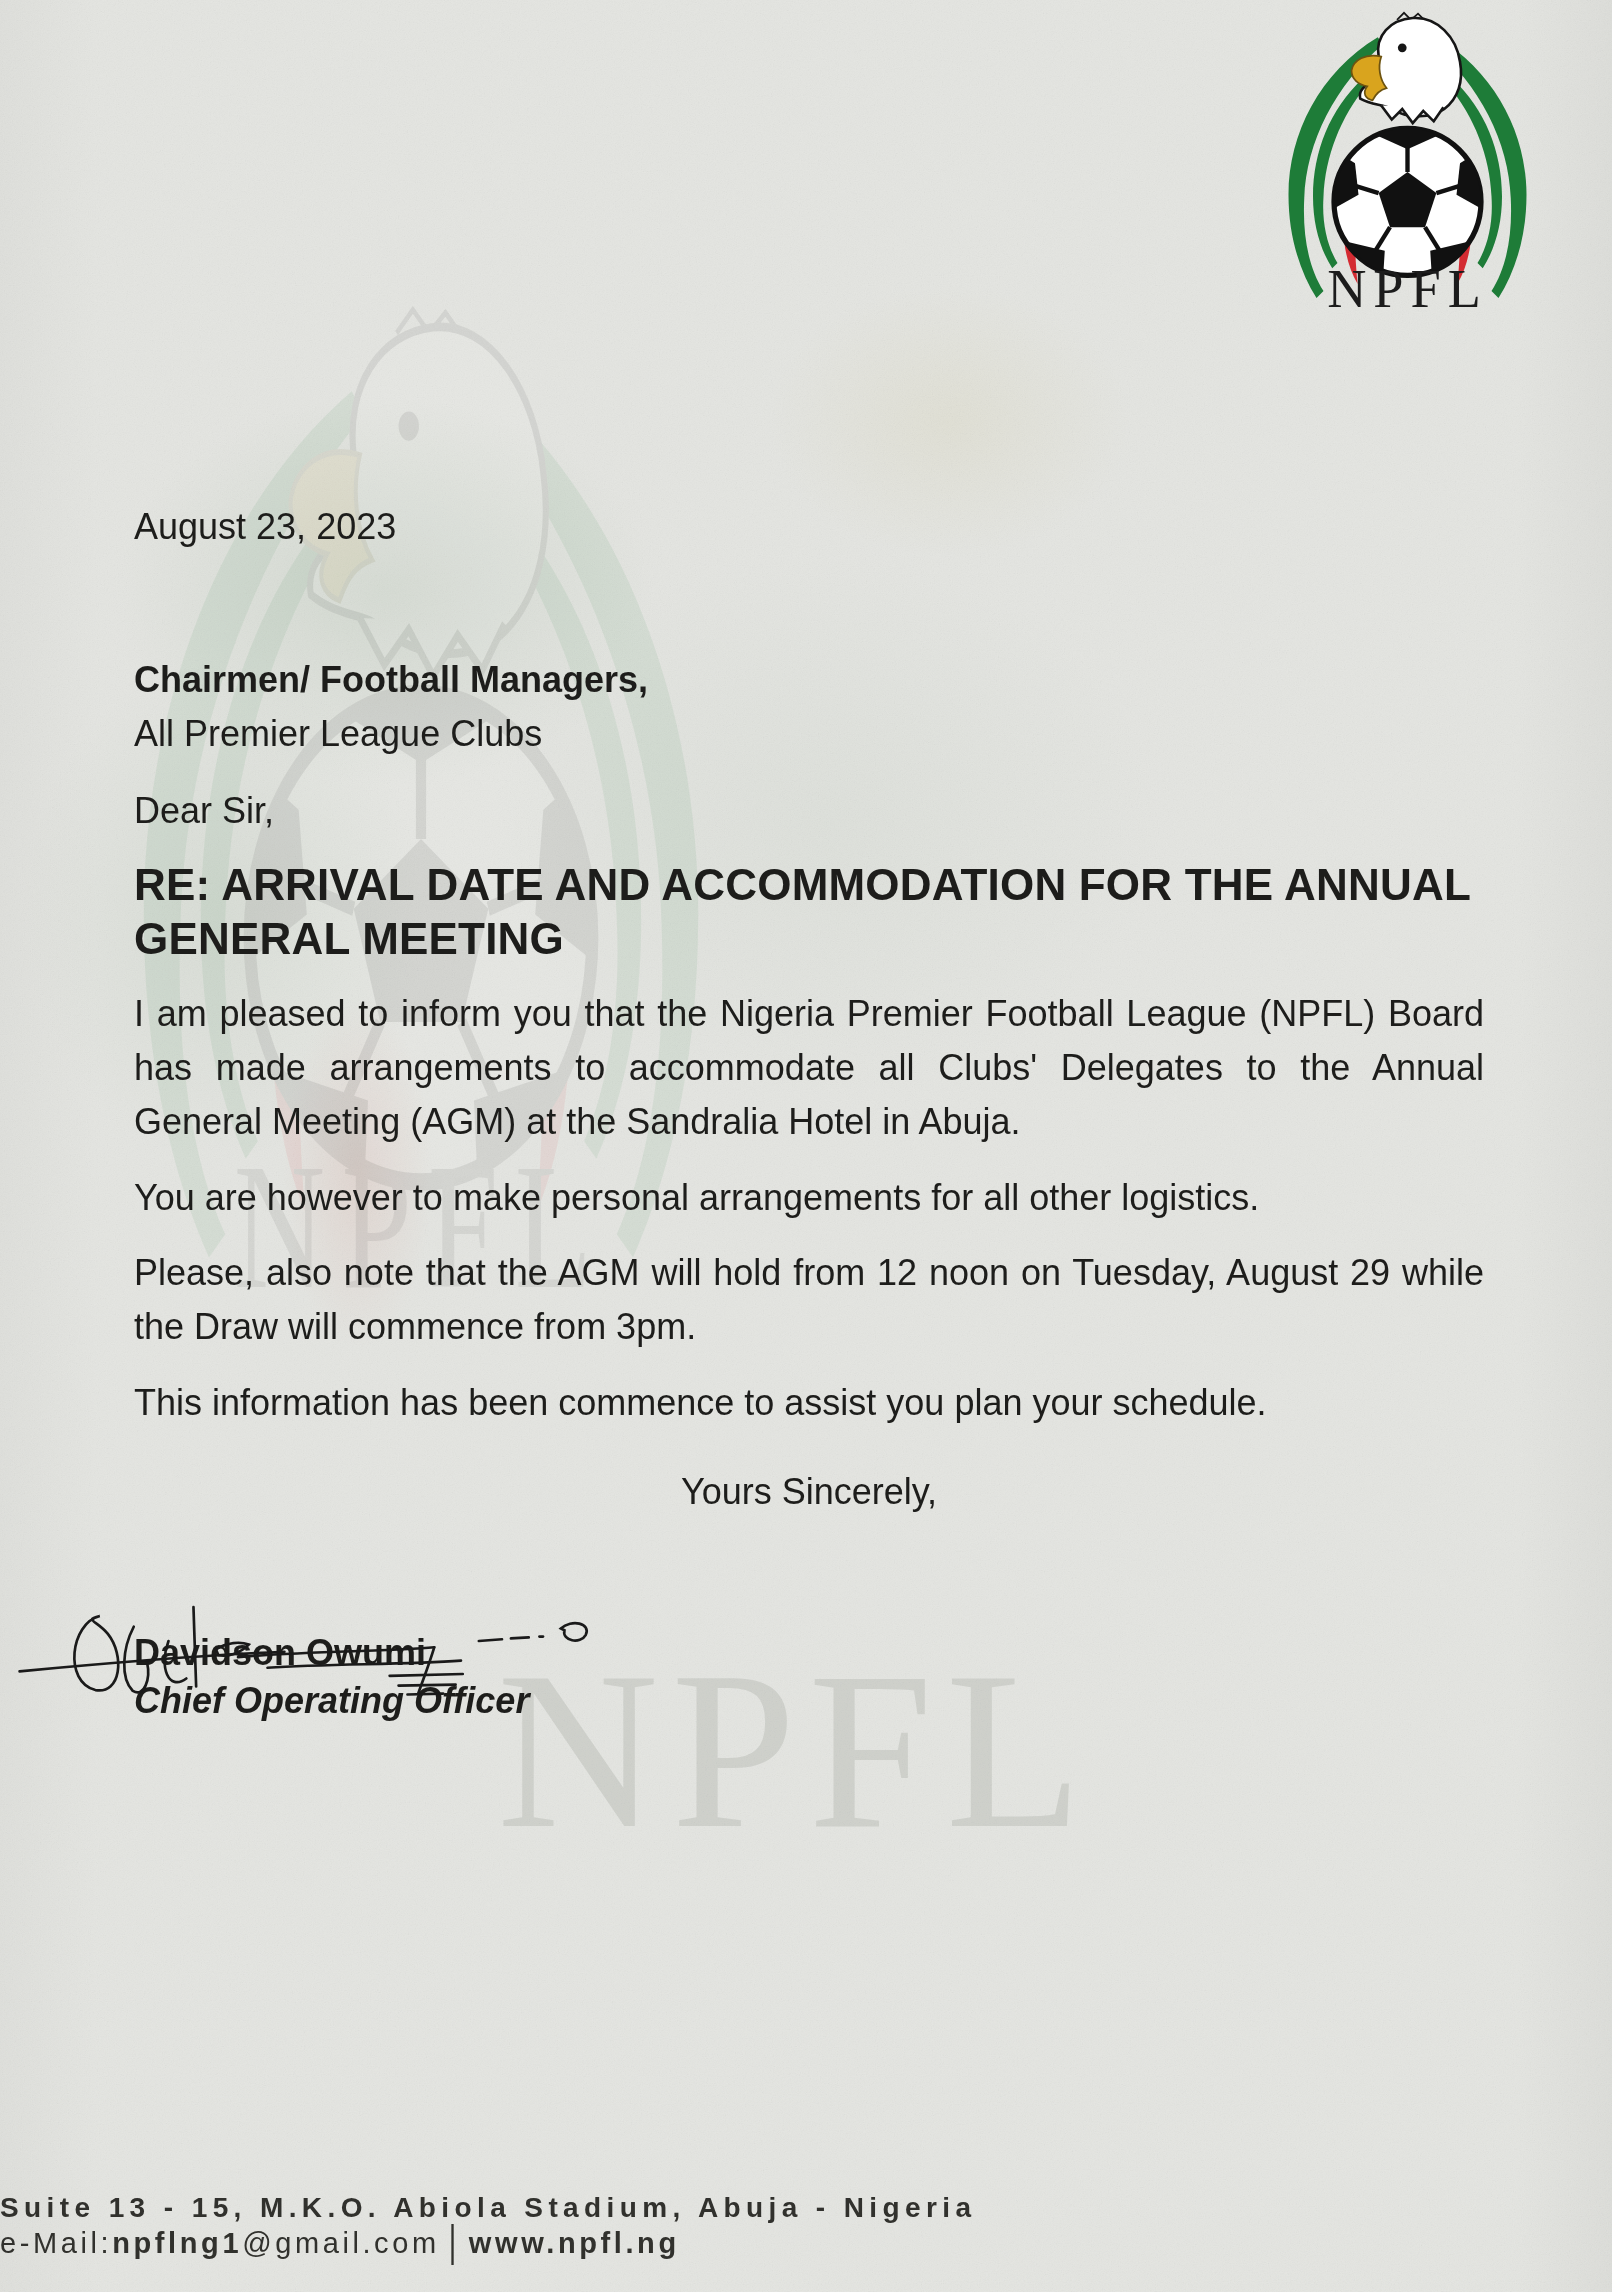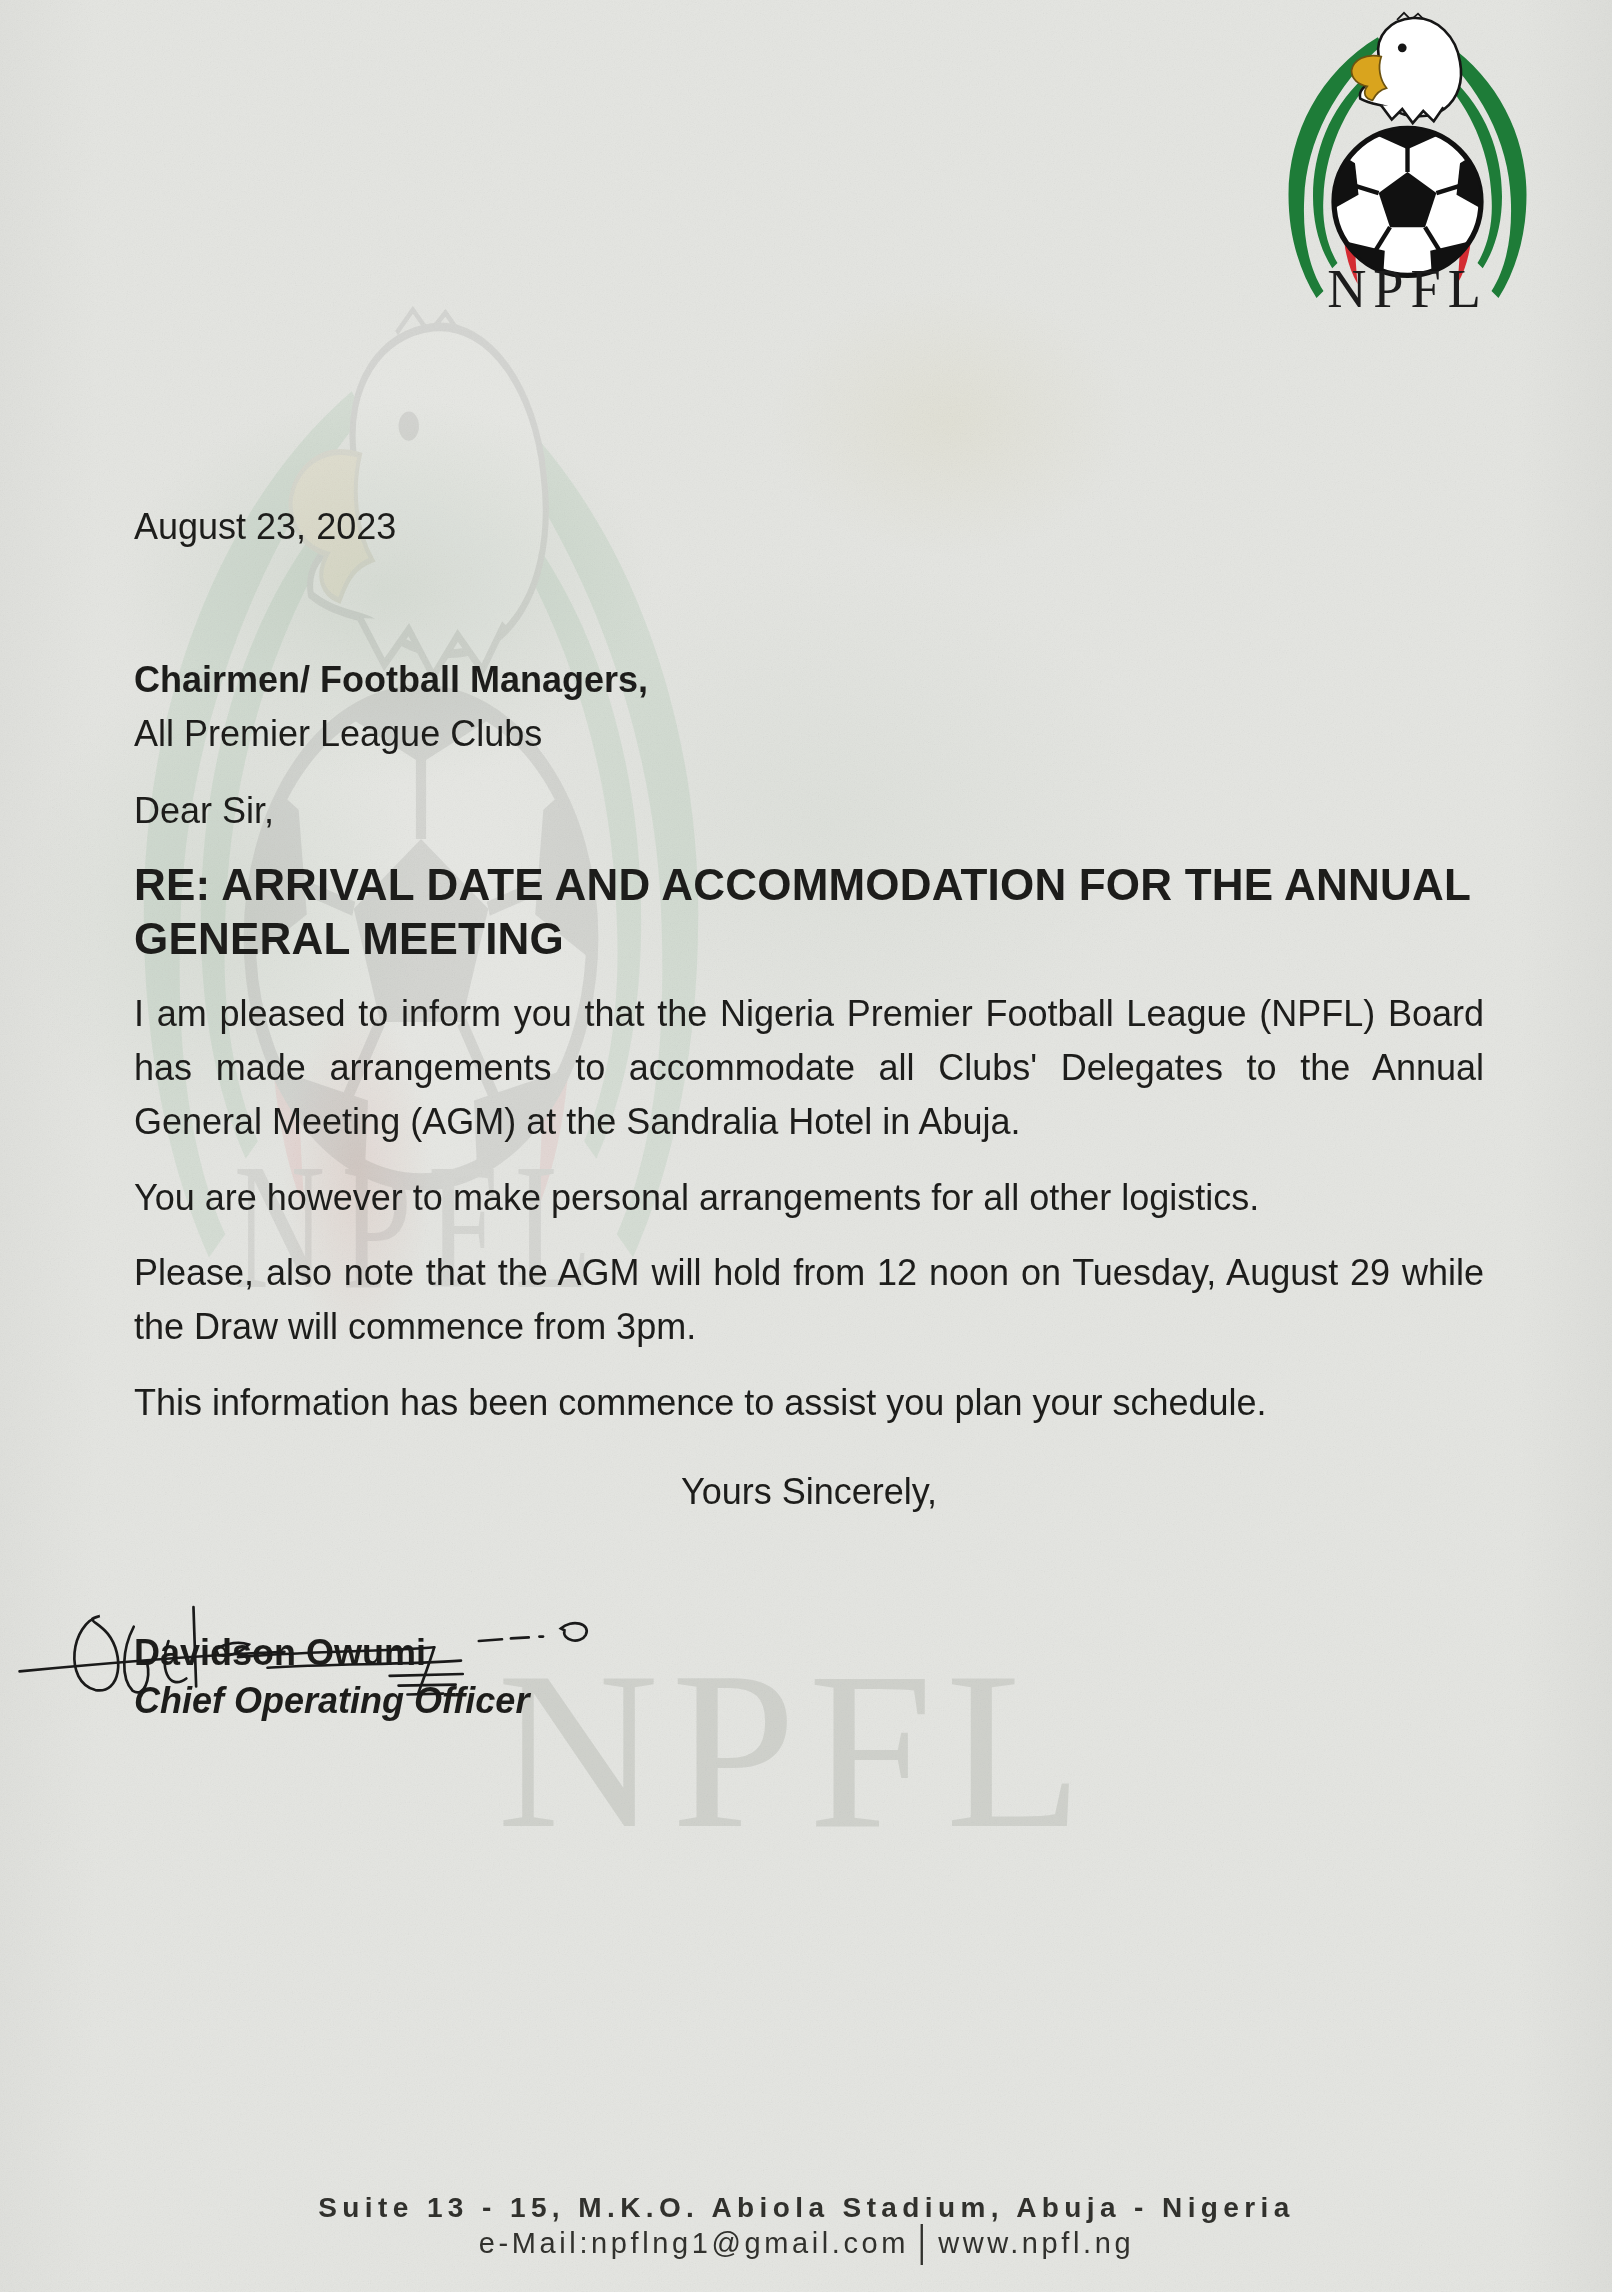--- a/index.html
+++ b/index.html
@@ -24,25 +24,25 @@
   .r1{margin-top:99px;font-weight:bold;}
   .r2{}
   .sal{margin-top:23px;}
   .subject{margin-top:19.7px;font-size:44px;line-height:54px;font-weight:bold;letter-spacing:0.2px;}
   .para{margin:21.5px 0 0 0;font-size:36px;line-height:54px;text-align:justify;}
   .closing{margin-top:35px;text-align:center;}
   .sigspace{height:107px;}
   .sig{position:absolute;left:14.3px;top:1600px;width:589px;height:107px;}
   .name{font-weight:bold;}
   .role{font-weight:bold;font-style:italic;margin-top:-5.4px;}
-  .footer{position:absolute;left:0;right:0;top:2192px;text-align:center;color:#31312d;}
+  .footer{position:absolute;left:0;right:0;top:2192px;text-align:left;color:#31312d;}
   .f1{font-size:28px;font-weight:bold;letter-spacing:5.4px;}
   .f2{font-size:29px;letter-spacing:3.6px;margin-top:2.7px;}
   .f2 .lt{font-weight:normal;}
-  .f2 .bd{font-weight:normal;margin-top:24px;}
+  .f2 .bd{font-weight:bold;margin-top:24px;}
   .f2 .bar{display:inline-block;transform:scaleY(1.5) translateY(-0.9px);font-weight:normal;margin:0 9px;}
 </style>
 </head>
 <body>
 
 <div class="page">
 
   <div class="paper-tint"></div>
   <svg class="noise-svg" xmlns="http://www.w3.org/2000/svg" viewBox="0 0 1801 2560" width="1613" height="2293">
     <filter id="paperNoise">

